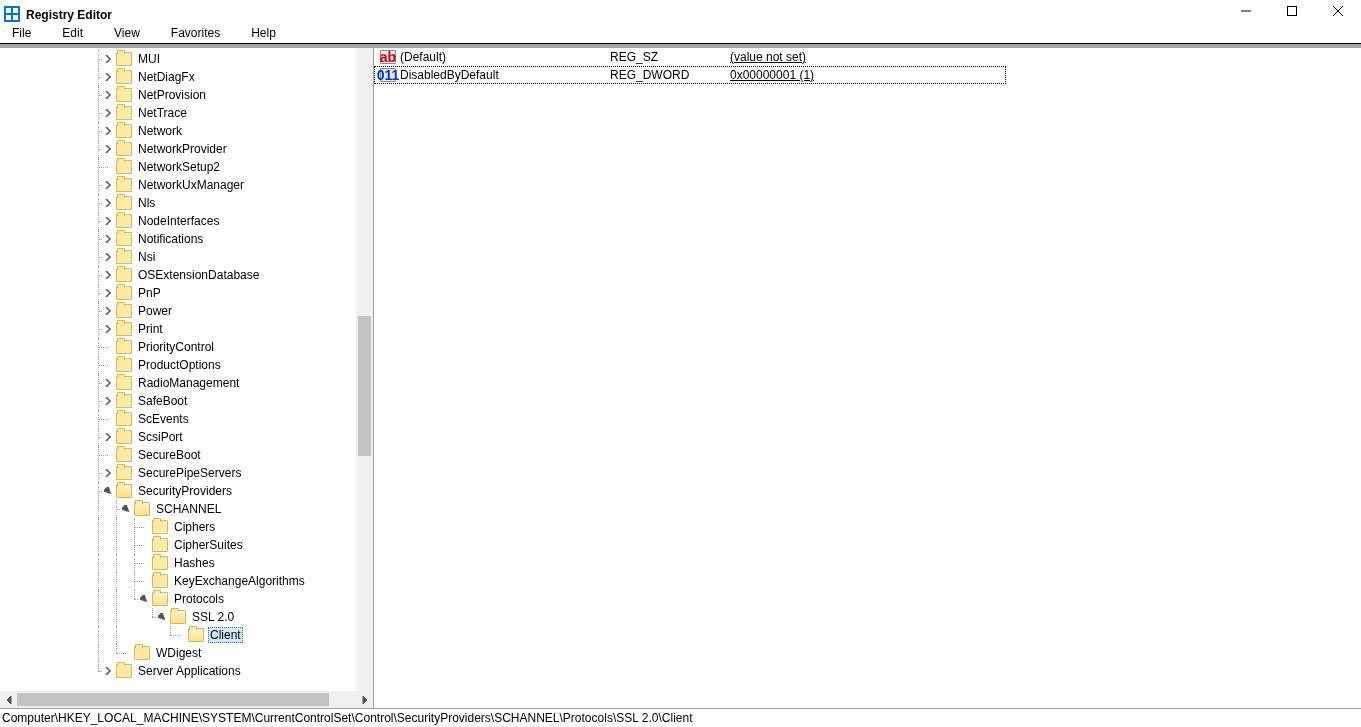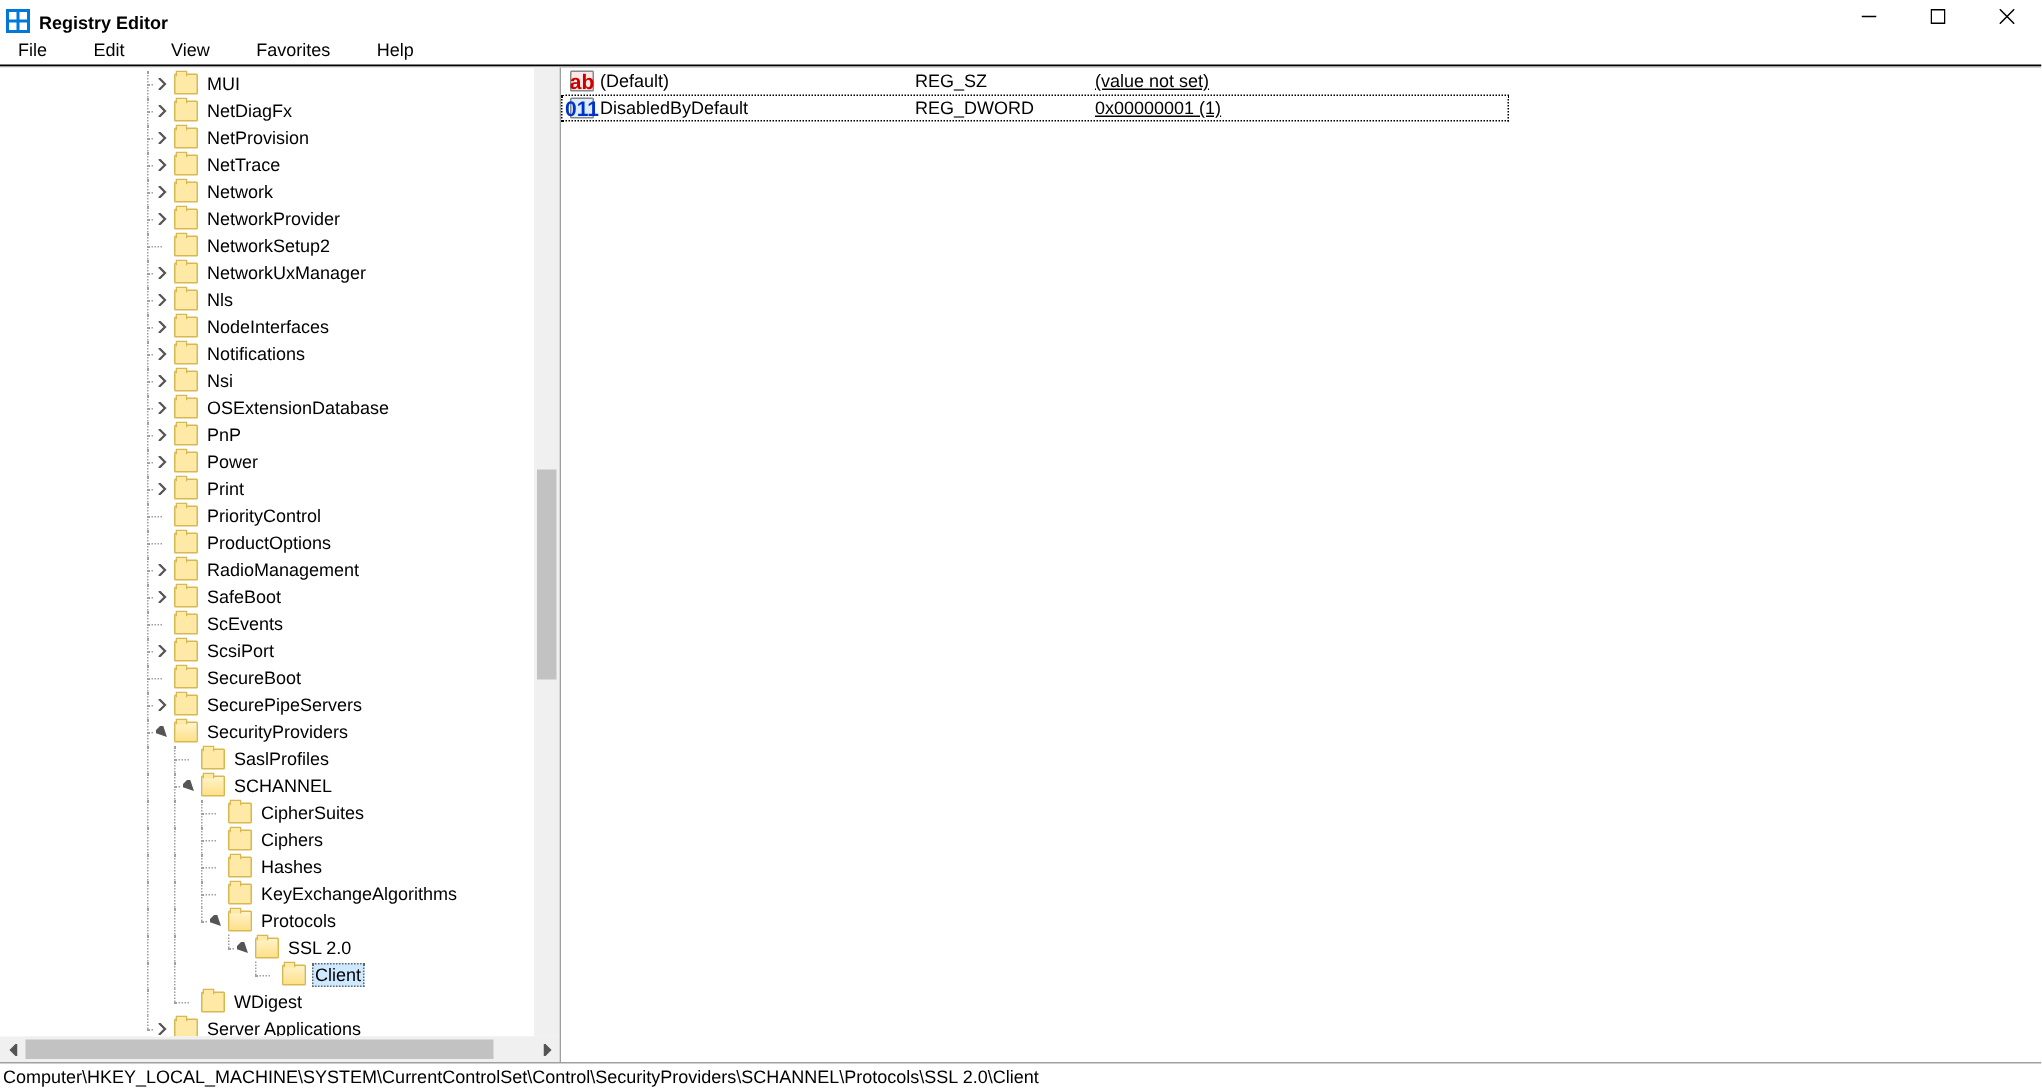--- a/index.html
+++ b/index.html
@@ -10,21 +10,21 @@
 .titlebar .app-icon::before { content: ""; position: absolute; top:2px; left:2px; width:5px; height:5px; background:#fff; }
 .titlebar .app-icon::after { content: ""; position: absolute; top:2px; right:2px; width:5px; height:5px; background:#fff; box-shadow: 0 7px 0 #fff, -7px 7px 0 #fff; }
 .titlebar .title { flex: 0 0 auto; }
 .titlebar .spacer { flex: 1; }
 .titlebar .winbtn { width: 46px; height: 22px; display: flex; align-items: center; justify-content: center; cursor: default; }
 .titlebar .winbtn svg { width: 10px; height: 10px; stroke: #000; fill: none; stroke-width: 1; }
 
 .menubar { height: 22px; display: flex; align-items: center; padding: 0 4px; gap: 15px; border-bottom: 1px solid #000; }
 .menubar .menu-item { padding: 2px 8px; cursor: default; }
 
-.workspace { display: flex; height: calc(727px - 22px - 22px - 19px); border-top: 1px solid #a3a3a3; }
+.workspace { display: flex; height: calc(727px - 22px - 22px - 19px); border-top: 4px solid #a3a3a3; }
 
 .left-pane { width: 374px; border-right: 1px solid #a0a0a0; position: relative; overflow: hidden; background: #fff; }
 .tree-scroll { position: absolute; top: 0; left: 0; right: 0; bottom: 17px; overflow: hidden; }
 .tree { padding-top: 2px; position: relative; }
 .tree-row { display: flex; align-items: center; height: 18px; white-space: nowrap; position: relative; }
 .tree-lines { display: flex; height: 18px; }
 .vline-cell { width: 18px; height: 18px; position: relative; flex: 0 0 18px; }
 .vline-cell.v::before { content: ""; position: absolute; left: 8px; top: 0; bottom: 0; border-left: 1px dotted #a0a0a0; }
 .vline-cell.t::before { content: ""; position: absolute; left: 8px; top: 0; height: 9px; border-left: 1px dotted #a0a0a0; }
 .vline-cell.h::after { content: ""; position: absolute; left: 8px; top: 9px; width: 10px; border-top: 1px dotted #a0a0a0; }
@@ -534,38 +534,20 @@
           <div class="tree-row">
             <div class="tree-lines">
               <div class="vline-cell"></div>
               <div class="vline-cell"></div>
               <div class="vline-cell"></div>
               <div class="vline-cell"></div>
               <div class="vline-cell"></div>
               <div class="vline-cell v"></div>
               <div class="vline-cell v h"></div>
             </div>
-            <div class="expander blank">
-              <svg viewBox="0 0 8 8">
-                <path d="M2 0 L6 4 L2 8"></path>
-              </svg>
-            </div>
-            <div class="folder-icon"></div>
-            <span class="tree-label">SaslProfiles</span>
-          </div>
-          <div class="tree-row">
-            <div class="tree-lines">
-              <div class="vline-cell"></div>
-              <div class="vline-cell"></div>
-              <div class="vline-cell"></div>
-              <div class="vline-cell"></div>
-              <div class="vline-cell"></div>
-              <div class="vline-cell v"></div>
-              <div class="vline-cell v h"></div>
-            </div>
             <div class="expander open">
               <svg viewBox="0 0 8 8">
                 <path d="M1 1 L7 4 L1 7 Z" transform="rotate(45 4 4)"></path>
               </svg>
             </div>
             <div class="folder-icon open"></div>
             <span class="tree-label">SCHANNEL</span>
           </div>
           <div class="tree-row">
             <div class="tree-lines">
@@ -577,40 +559,40 @@
               <div class="vline-cell v"></div>
               <div class="vline-cell v"></div>
               <div class="vline-cell v h"></div>
             </div>
             <div class="expander blank">
               <svg viewBox="0 0 8 8">
                 <path d="M2 0 L6 4 L2 8"></path>
               </svg>
             </div>
             <div class="folder-icon"></div>
+            <span class="tree-label">Ciphers</span>
+          </div>
+          <div class="tree-row">
+            <div class="tree-lines">
+              <div class="vline-cell"></div>
+              <div class="vline-cell"></div>
+              <div class="vline-cell"></div>
+              <div class="vline-cell"></div>
+              <div class="vline-cell"></div>
+              <div class="vline-cell v"></div>
+              <div class="vline-cell v"></div>
+              <div class="vline-cell v h"></div>
+            </div>
+            <div class="expander blank">
+              <svg viewBox="0 0 8 8">
+                <path d="M2 0 L6 4 L2 8"></path>
+              </svg>
+            </div>
+            <div class="folder-icon"></div>
             <span class="tree-label">CipherSuites</span>
-          </div>
-          <div class="tree-row">
-            <div class="tree-lines">
-              <div class="vline-cell"></div>
-              <div class="vline-cell"></div>
-              <div class="vline-cell"></div>
-              <div class="vline-cell"></div>
-              <div class="vline-cell"></div>
-              <div class="vline-cell v"></div>
-              <div class="vline-cell v"></div>
-              <div class="vline-cell v h"></div>
-            </div>
-            <div class="expander blank">
-              <svg viewBox="0 0 8 8">
-                <path d="M2 0 L6 4 L2 8"></path>
-              </svg>
-            </div>
-            <div class="folder-icon"></div>
-            <span class="tree-label">Ciphers</span>
           </div>
           <div class="tree-row">
             <div class="tree-lines">
               <div class="vline-cell"></div>
               <div class="vline-cell"></div>
               <div class="vline-cell"></div>
               <div class="vline-cell"></div>
               <div class="vline-cell"></div>
               <div class="vline-cell v"></div>
               <div class="vline-cell v"></div>

